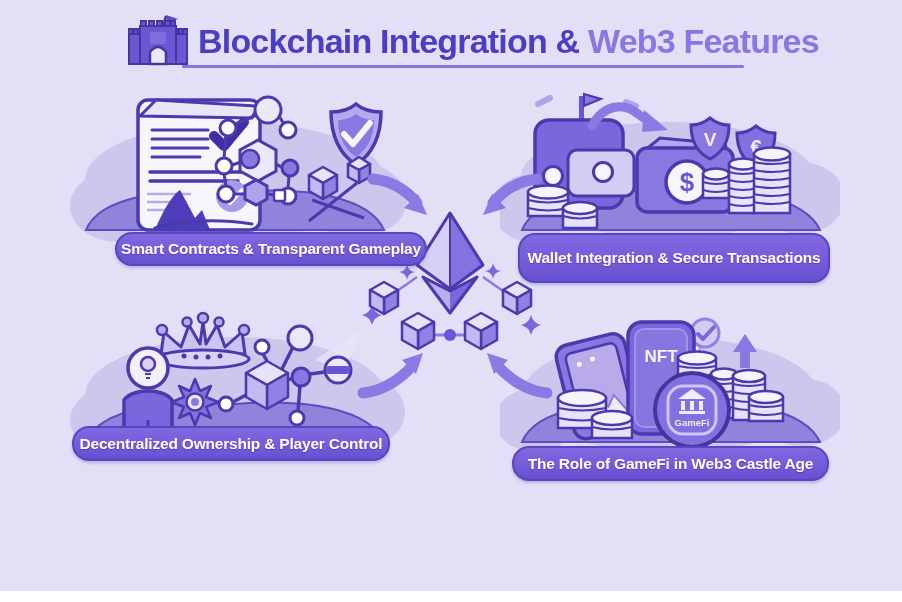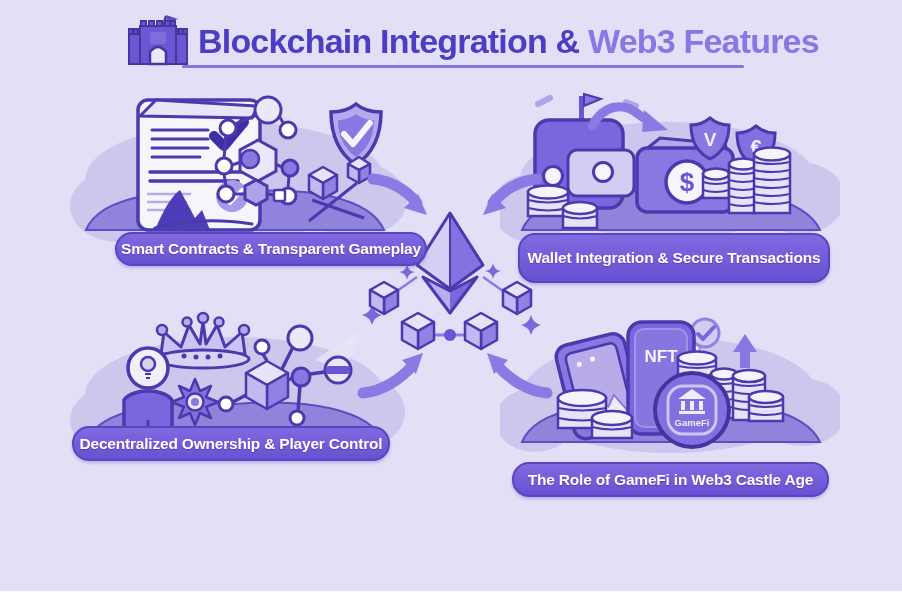--- a/index.html
+++ b/index.html
@@ -371,21 +371,21 @@
         <polygon points="136,148 152,157 136,166 120,157" fill="#e8e3f8"></polygon>
         <polygon points="136,166 152,157 152,175 136,184" fill="#9181e2"></polygon>
         <polygon points="136,166 120,157 120,175 136,184" fill="#c3b8ef"></polygon>
       </g>
     </svg>
   </div>
 
   <div class="pill" style="left:78px;top:232px;width:312px;height:34px;margin-left:37px;">Smart Contracts &amp; Transparent Gameplay</div>
   <div class="pill" style="left:518px;top:233px;width:312px;height:50px;">Wallet Integration &amp; Secure Transactions</div>
   <div class="pill" style="left:72px;top:426px;width:318px;height:35px;">Decentralized Ownership &amp; Player Control</div>
-  <div class="pill" style="left:512px;top:446px;width:317px;height:35px;margin-top:16px;">The Role of GameFi in Web3 Castle Age</div>
+  <div class="pill" style="left:512px;top:446px;width:317px;height:35px;">The Role of GameFi in Web3 Castle Age</div>
 
   <div id="title-row">
     <svg width="64" height="58" viewBox="0 0 64 58">
       <line x1="37" y1="14" x2="40" y2="4" stroke="#3f2fa6" stroke-width="2.5"></line>
       <polygon points="40,3 52,7 41,11" fill="#5b49c8"></polygon>
       <g fill="#6b56d3" stroke="#46379f" stroke-width="2">
         <rect x="3" y="22" width="13" height="30"></rect>
         <rect x="3" y="17" width="3.5" height="5"></rect>
           <rect x="8" y="17" width="3.5" height="5"></rect>
           <rect x="12.5" y="17" width="3.5" height="5"></rect>

